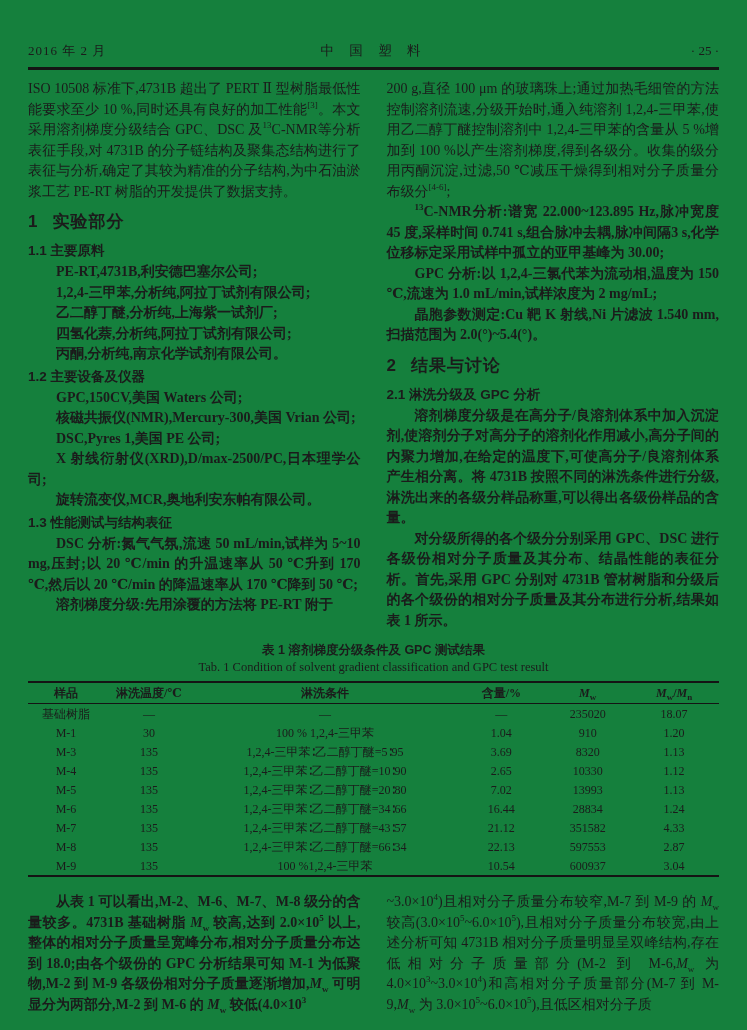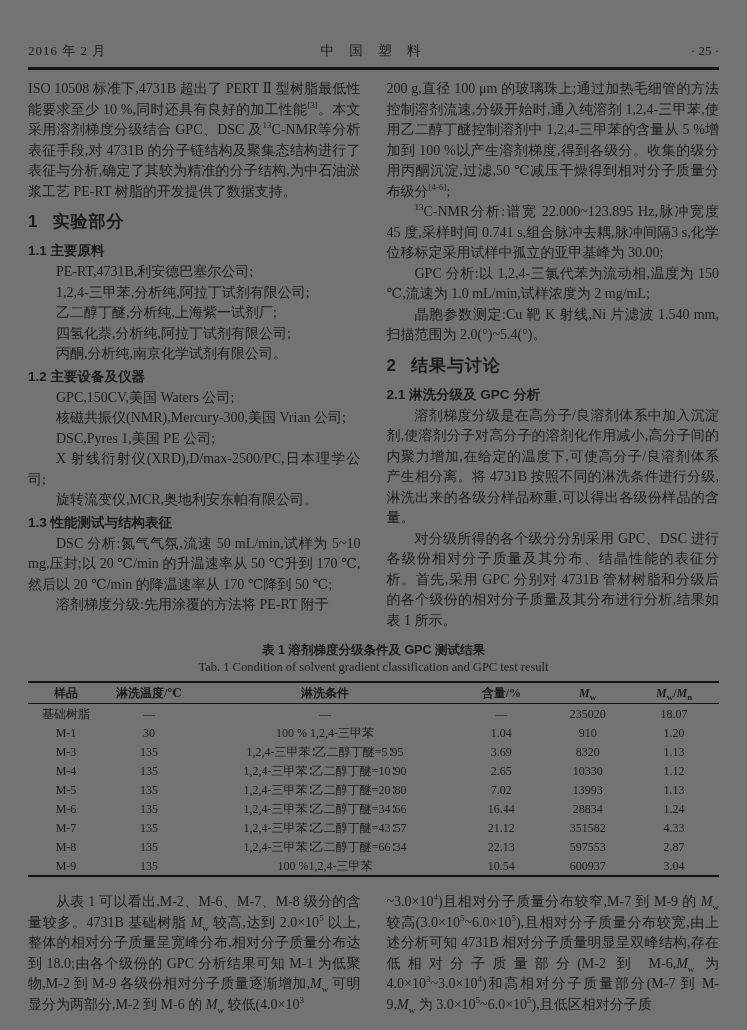--- a/index.html
+++ b/index.html
@@ -1,31 +1,31 @@
 <!DOCTYPE html>
 <html><head>
 <meta charset="utf-8">
 <style>
   html,body{margin:0;padding:0;background:#d8d8d8;}
   .page{
-    width:747px;height:1030px;margin:0 auto;background:#737373;color:#1b1b1b;
+    width:747px;height:1030px;margin:0 auto;background:#15803d;color:#1b1b1b;
     font-family:"Liberation Serif","DejaVu Serif",serif;
     box-sizing:border-box;padding:42px 28px 0 28px;overflow:hidden;position:relative;
   }
   
   .hdr{display:flex;align-items:baseline;font-size:13px;}
   .hdr .hl{flex:1;text-align:left;letter-spacing:1px;}
   .hdr .hc{flex:1;text-align:center;letter-spacing:6px;font-size:13.5px;}
   .hdr .hr{flex:1;text-align:right;}
   .rule{border-bottom:3px solid #141414;margin-top:7px;}
   
   .cols{display:flex;gap:26px;margin-top:9px;}
   .col{width:333px;font-size:14px;line-height:20.5px;text-align:justify;}
   p{margin:0;}
-  .indent{text-indent:2em;}
+  .indent{text-indent:2em;font-weight:bold;}
   sup{font-size:9px;line-height:0;}
   sub{font-size:9px;line-height:0;}
   i{font-family:"Liberation Serif",serif;}
   
   .h1{font-family:"Liberation Sans","DejaVu Sans",sans-serif;font-weight:bold;
       font-size:17px;line-height:22px;margin:9px 0 7px 0;letter-spacing:1px;}
   .h1 .hnum{margin-right:14px;}
   .hsub{font-family:"Liberation Sans","DejaVu Sans",sans-serif;font-weight:bold;
       font-size:13.5px;line-height:21px;margin:1px 0;}
   

